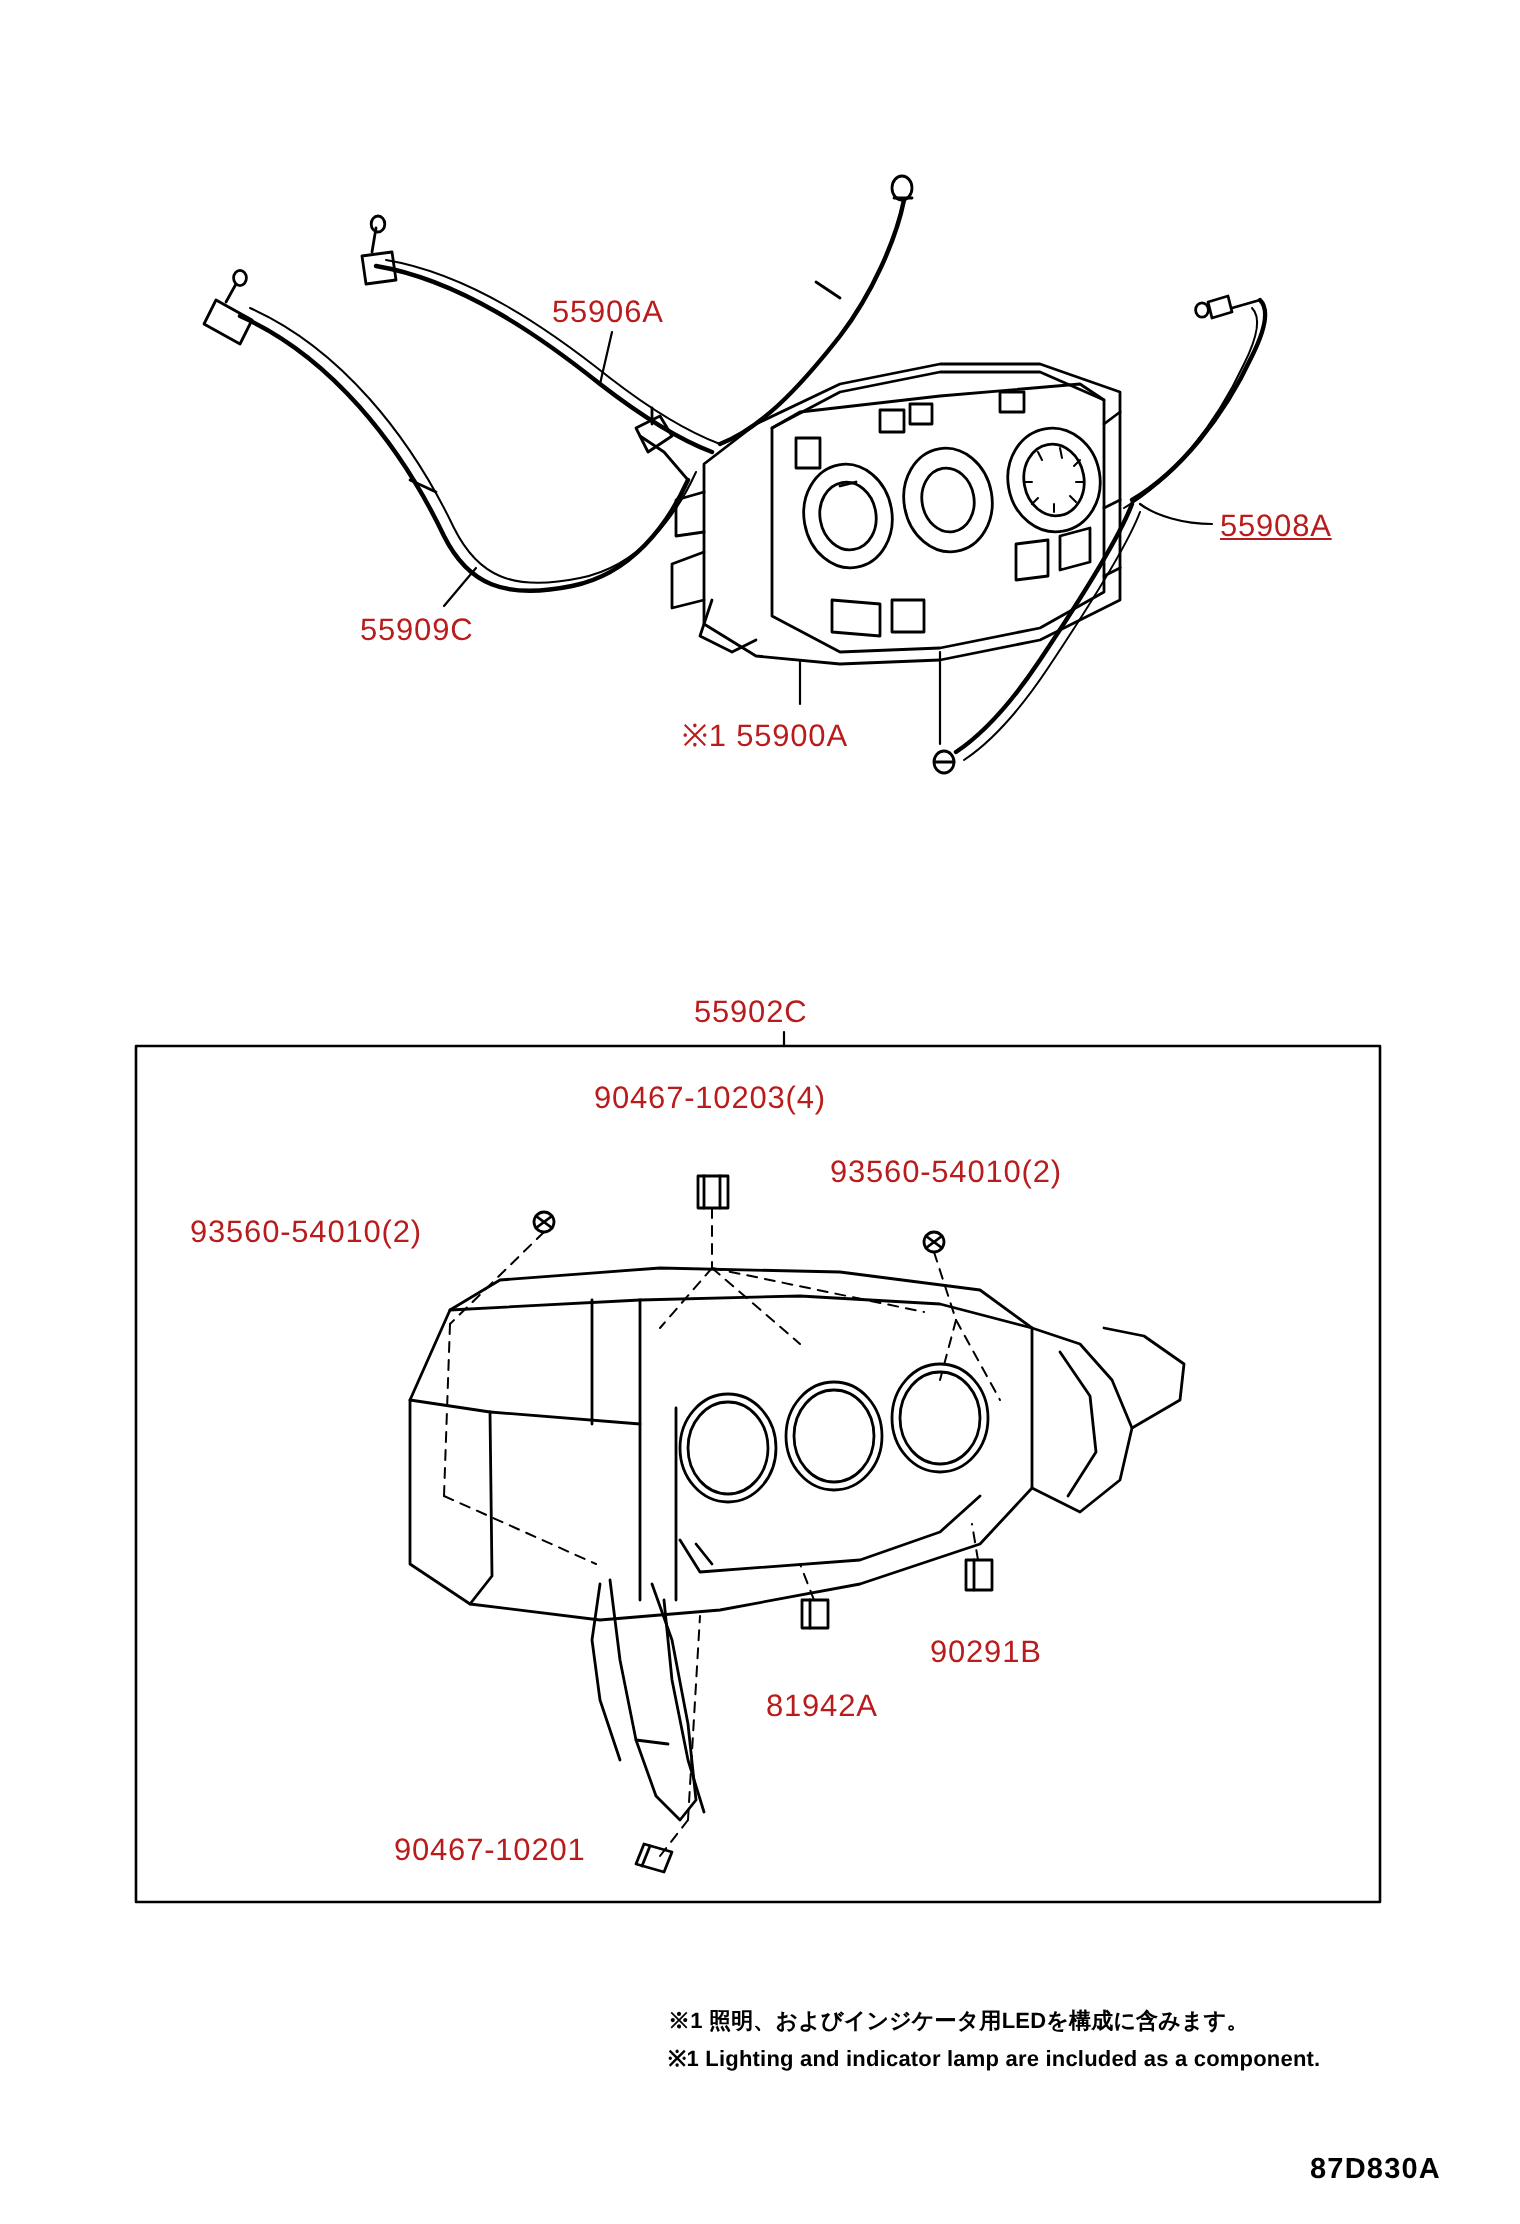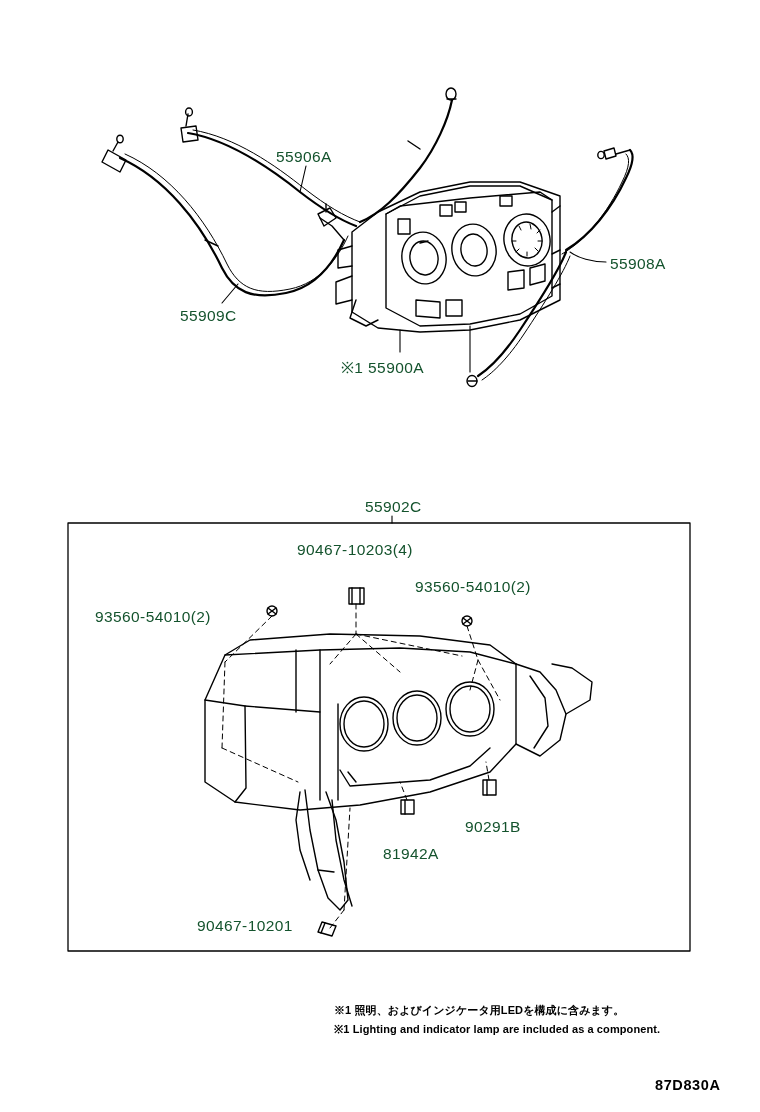--- a/index.html
+++ b/index.html
@@ -25,44 +25,44 @@
     position: absolute;
     left: 0; top: 0;
     width: 760px;
     height: 1112px;
   }
   .lbl {
     position: absolute;
     font-size: 15.5px;
     letter-spacing: 0.4px;
     white-space: nowrap;
-    color: #14532d;
+    color: #b91c1c;
   }
   .note {
     position: absolute;
     font-size: 11px;
     letter-spacing: 0.1px;
     white-space: nowrap;
     color: #000000;
     font-weight: bold;
   }
   .code {
     position: absolute;
     font-size: 14.5px;
     letter-spacing: 0.6px;
     white-space: nowrap;
     color: #000;
     font-weight: bold;
   }
   
   #lbl-55906A { left: 276px; top: 148px; }
   #lbl-55909C { left: 180px; top: 307px; }
-  #lbl-55908A { left: 610px; top: 255px; }
+  #lbl-55908A { left: 610px; top: 255px; text-decoration: underline; }
   #lbl-55900A { left: 341px; top: 356px; }
-  #lbl-55902C { left: 365px; top: 498px; }
+  #lbl-55902C { left: 347px; top: 498px; }
   #lbl-90467-10203 { left: 297px; top: 541px; }
   #lbl-93560-2a { left: 415px; top: 578px; }
   #lbl-93560-2b { left: 95px; top: 608px; }
   #lbl-81942B { left: 465px; top: 818px; }
   #lbl-81942A { left: 383px; top: 845px; }
   #lbl-90467-10201 { left: 183px; top: 917px; margin-left: 14px; }
   #note-jp { left: 334px; top: 1003px; }
   #note-en { left: 334px; top: 1021px; }
   #code-sheet { left: 655px; top: 1077px; }
 </style>

